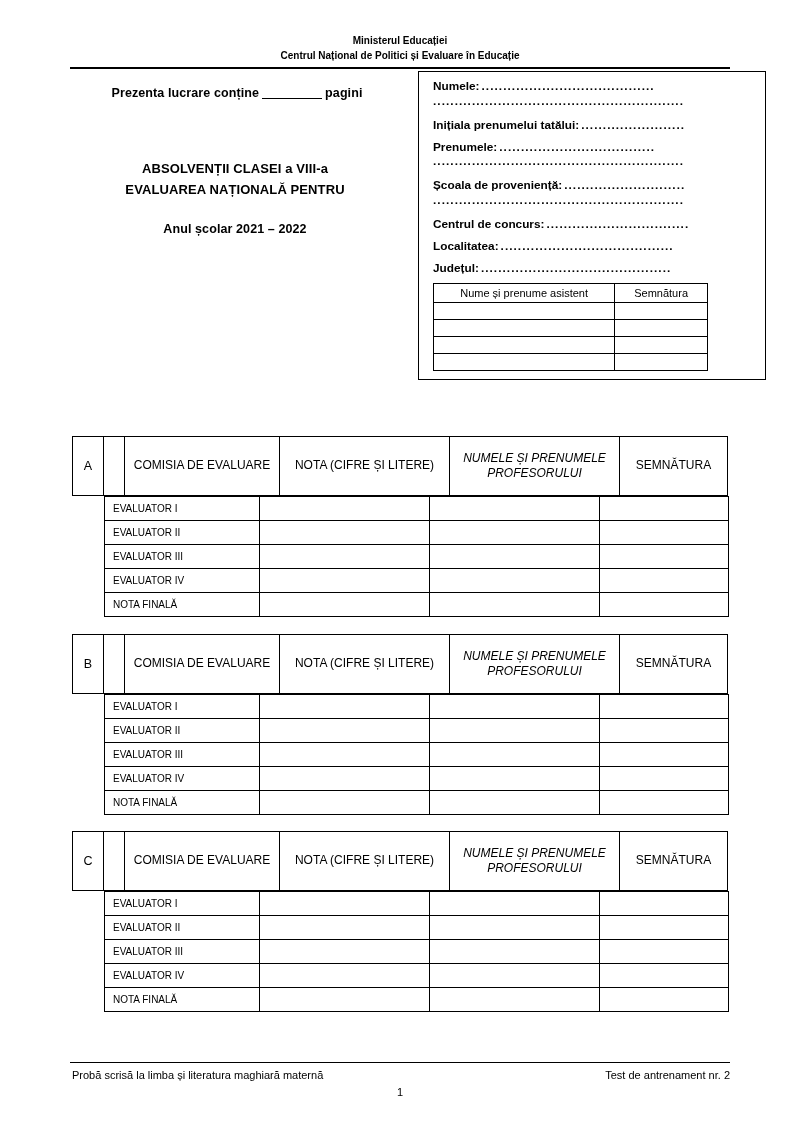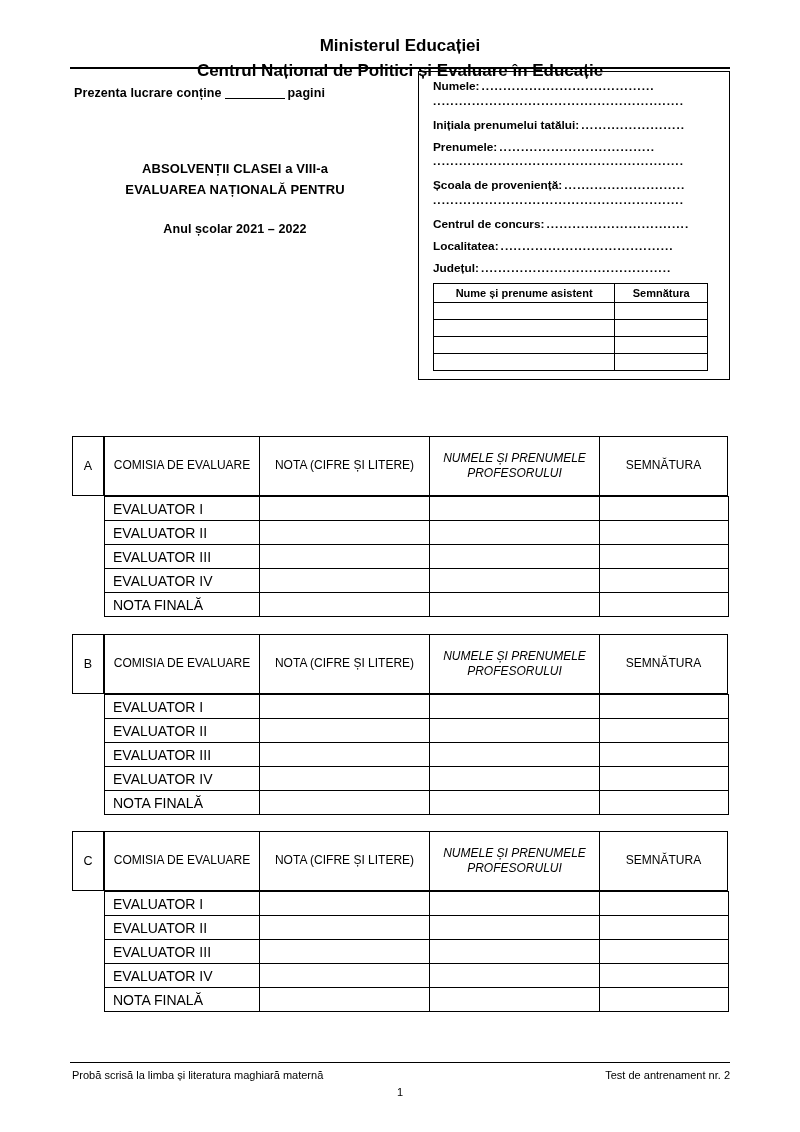--- a/index.html
+++ b/index.html
@@ -14,21 +14,21 @@
     overflow: hidden;
   }
 
   
   .ministry-header {
     position: absolute;
     top: 34px;
     left: 70px;
     width: 660px;
     text-align: center;
-    font-size: 17px;
+    font-size: 10px;
     font-weight: bold;
     line-height: 1.45;
   }
 
   .header-rule {
     position: absolute;
     top: 67px;
     left: 70px;
     width: 660px;
     height: 0;
@@ -41,21 +41,21 @@
     top: 86px;
     left: 70px;
     width: 330px;
     text-align: center;
   }
 
   .pages-line {
     font-size: 12.5px;
     font-weight: bold;
     letter-spacing: 0.1px;
-    text-align: left;
+    text-align: center;
     padding-left: 4px;
   }
   .blank-rule {
     display: inline-block;
     width: 60px;
     border-bottom: 1.6px solid #000;
     vertical-align: -2px;
     margin: 0 3px;
   }
 
@@ -79,21 +79,21 @@
     font-size: 12.5px;
     font-weight: bold;
     letter-spacing: 0.1px;
   }
 
   
   .id-box {
     position: absolute;
     top: 71px;
     left: 418px;
-    width: 312px;
+    width: 348px;
     height: 309px;
     border: 1.6px solid #000;
     padding: 9px 14px 0 14px;
   }
 
   .id-row {
     font-size: 11.8px;
     font-weight: bold;
     line-height: 1.0;
     display: flex;
@@ -127,21 +127,21 @@
   .assist-table {
     width: 275px;
     border-collapse: collapse;
     margin-top: 8px;
   }
   .assist-table th,
   .assist-table td {
     border: 1.4px solid #000;
     height: 17px;
     font-size: 11px;
-    font-weight: bold;
+    font-weight: normal;
     text-align: center;
     padding: 0;
   }
   .assist-table th { height: 19px; }
   .assist-table .col-name  { width: 182px; }
   .assist-table .col-sign  { width: 93px; }
 
   
   .eval-block {
     position: absolute;
@@ -176,35 +176,35 @@
   .head-cell {
     border-left: 1.6px solid #000;
     display: flex;
     align-items: center;
     justify-content: center;
     text-align: center;
     font-size: 12px;
     line-height: 1.28;
     padding: 0 5px;
   }
-  .hc-1 { width: 155px; }
+  .hc-1 { width: 155px; margin-left: 20px; }
   .hc-2 { width: 170px; text-align: right; }
   .hc-3 { width: 170px; font-style: italic; }
   .hc-4 { flex: 1 1 auto; }
 
   .eval-rows {
     margin-left: 32px;
     width: 624px;
     border-collapse: collapse;
     table-layout: fixed;
   }
   .eval-rows td {
     border: 1.6px solid #000;
     height: 24px;
-    font-size: 14px;
+    font-size: 10px;
     padding: 0 0 0 8px;
     vertical-align: middle;
   }
   .eval-rows td.c1 { width: 155px; }
   .eval-rows td.c2 { width: 170px; }
   .eval-rows td.c3 { width: 170px; }
   .eval-rows td.c4 { width: 129px; }
 
   
   .footer-rule {

